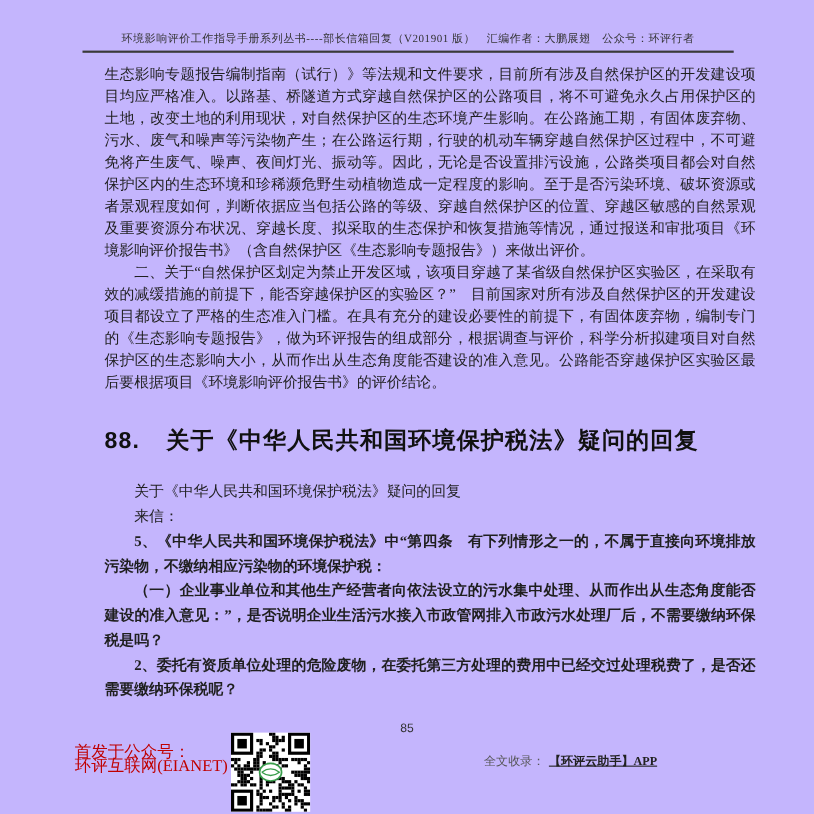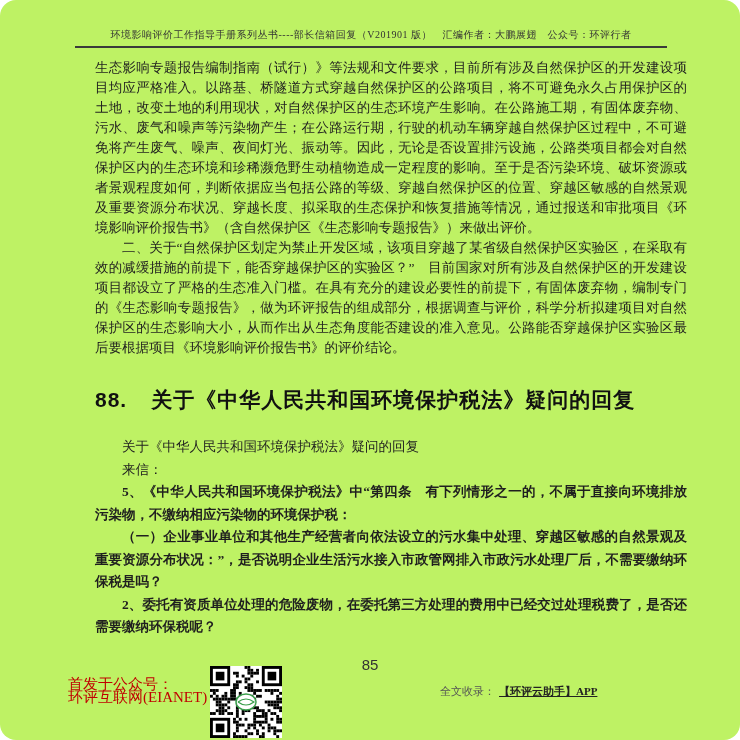--- a/index.html
+++ b/index.html
@@ -1,24 +1,23 @@
 <!DOCTYPE html>
 <html><head>
 <meta charset="utf-8">
 <style>
   html,body{margin:0;padding:0;background:#ffffff;}
   .page{
     position:relative;
     width:740px;height:740px;
-    background:#bef264;
+    background:#c4b5fd;
     font-family:"Liberation Serif","DejaVu Serif",serif;
     color:#1f1f1f;
     overflow:hidden;
     box-sizing:border-box;
-    border-radius:16px;
   }
   .header{
     position:absolute;left:75px;top:28px;width:592px;
     border-bottom:2px solid #3a3a3a;
     padding-bottom:4px;
   }
   .header-text{
     font-size:10px;
     color:#333;
     text-align:center;
@@ -54,21 +53,21 @@
     font-style:normal;
     letter-spacing:1px;
   }
   .sub-block p{
     font-size:13.5px;
     line-height:22.5px;
   }
   .pagenum{
     position:absolute;left:0;top:656px;width:740px;
     text-align:center;
-    font-size:15px;color:#333;
+    font-size:11px;color:#333;
     font-family:"Liberation Sans","DejaVu Sans",sans-serif;
   }
   .footer-left{
     position:absolute;left:68px;top:678px;
     font-size:15px;
     font-weight:normal;
     line-height:13px;
   }
   .qr{
     position:absolute;left:210px;top:666px;
@@ -98,21 +97,21 @@
 
     <h2 class="section-heading">
       <span class="section-number">88.</span>
       <span class="section-title">关于《中华人民共和国环境保护税法》疑问的回复</span>
     </h2>
 
     <div class="sub-block">
       <p class="indent">关于《中华人民共和国环境保护税法》疑问的回复</p>
       <p class="indent">来信：</p>
       <p class="indent bold">5、《中华人民共和国环境保护税法》中“第四条　有下列情形之一的，不属于直接向环境排放污染物，不缴纳相应污染物的环境保护税：</p>
-      <p class="indent bold">（一）企业事业单位和其他生产经营者向依法设立的污水集中处理、穿越区敏感的自然景观及重要资源分布状况：”，是否说明企业生活污水接入市政管网排入市政污水处理厂后，不需要缴纳环保税是吗？</p>
+      <p class="indent bold">（一）企业事业单位和其他生产经营者向依法设立的污水集中处理、从而作出从生态角度能否建设的准入意见：”，是否说明企业生活污水接入市政管网排入市政污水处理厂后，不需要缴纳环保税是吗？</p>
       <p class="indent bold">2、委托有资质单位处理的危险废物，在委托第三方处理的费用中已经交过处理税费了，是否还需要缴纳环保税呢？</p>
     </div>
   </div>
 
   <div class="pagenum">85</div>
 
   <div class="footer-left" style="color: rgb(192, 0, 0);">
     <div>首发于公众号：</div>
     <div>环评互联网(EIANET)</div>
   </div>

